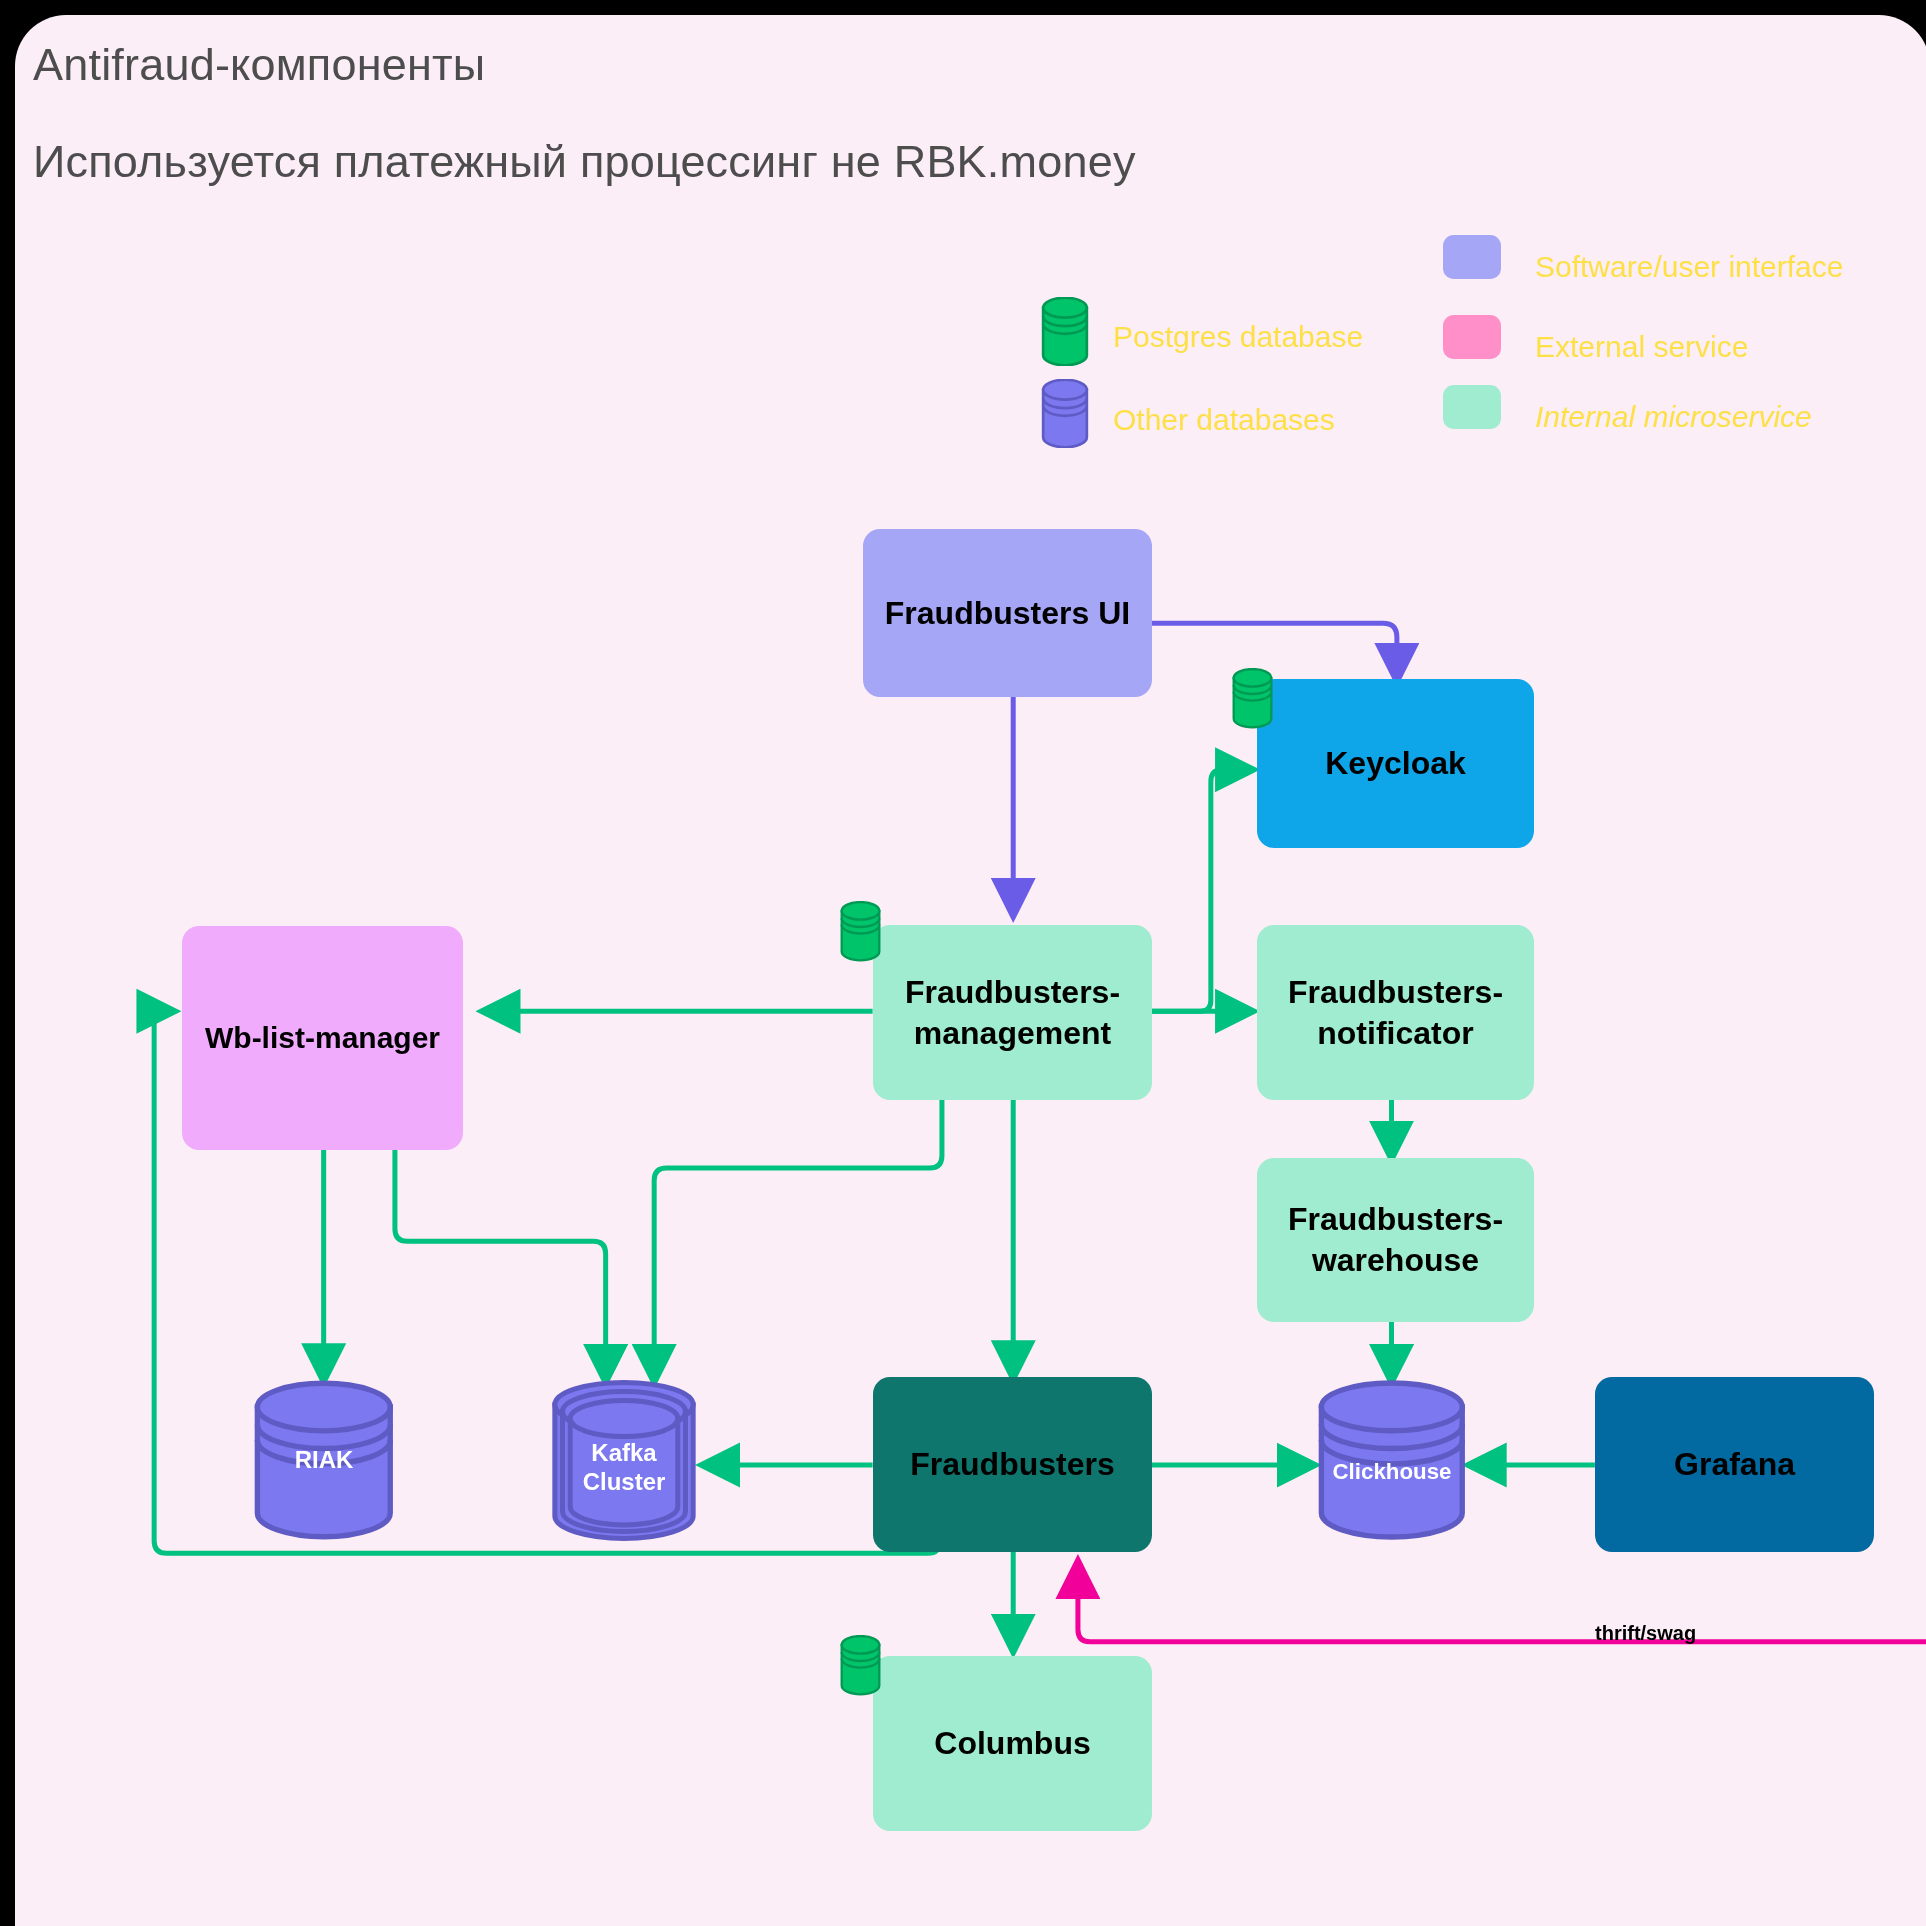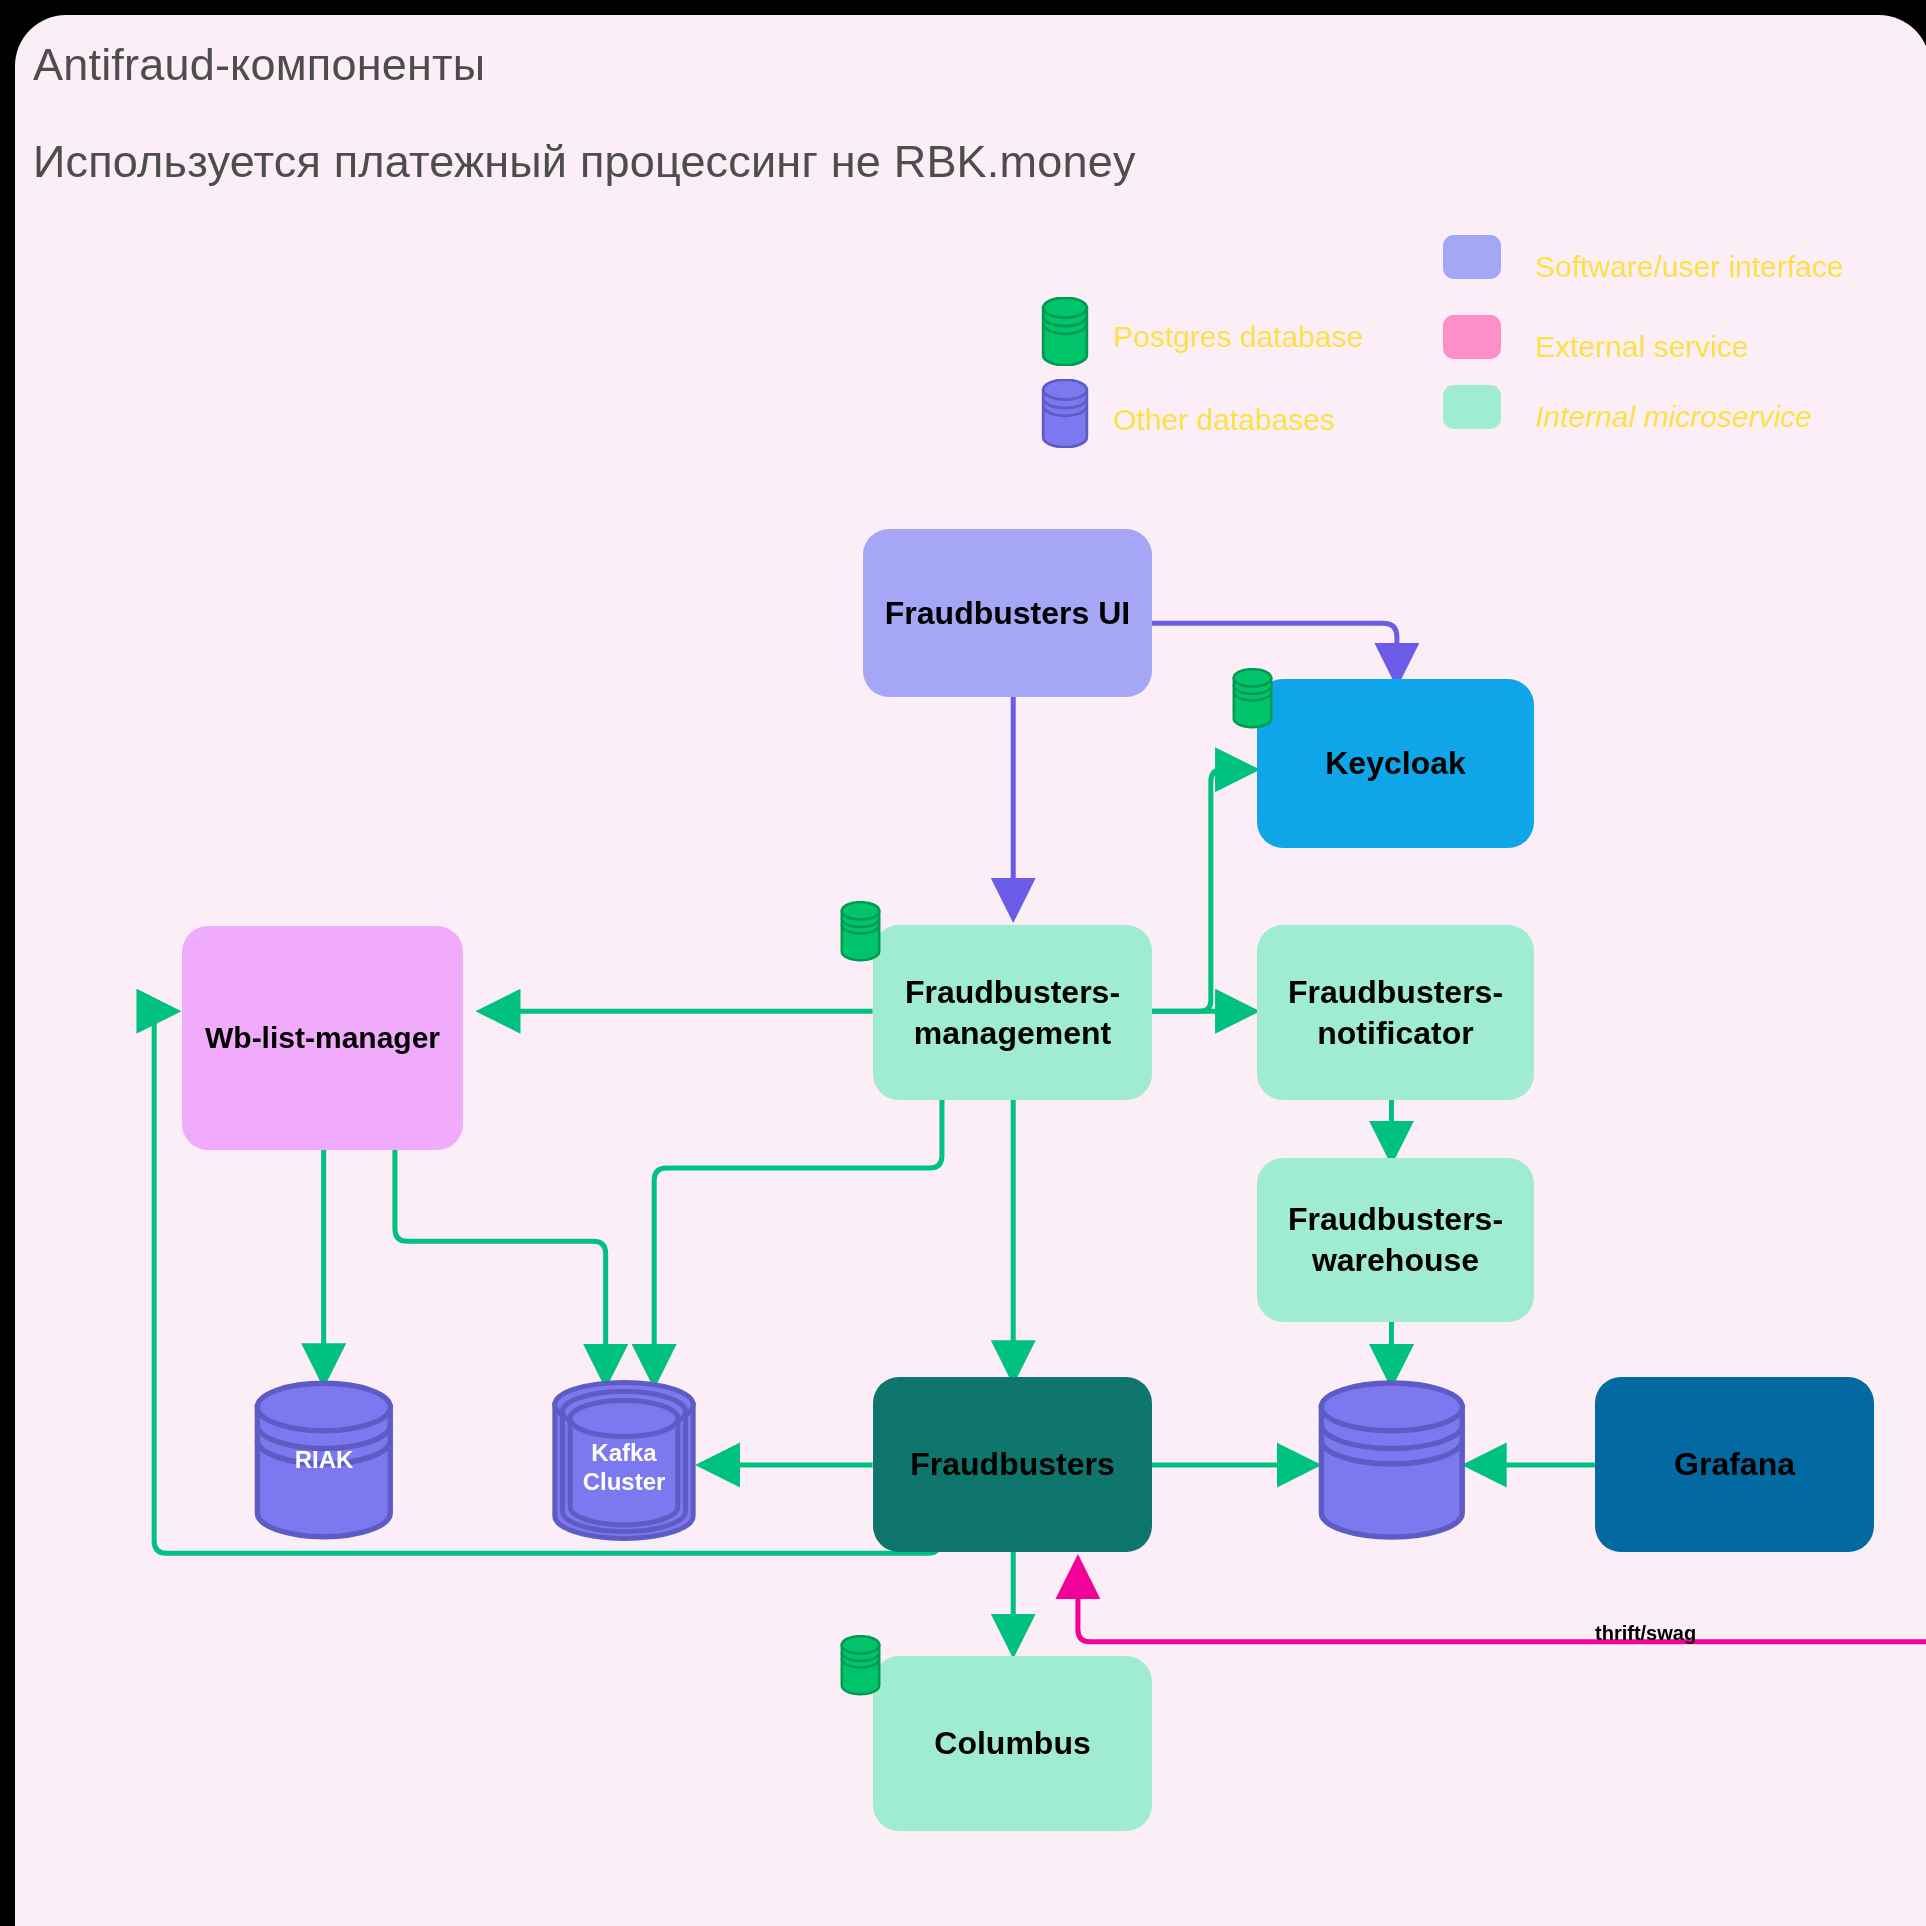--- a/index.html
+++ b/index.html
@@ -13,21 +13,21 @@
   .subtitle{position:absolute;left:33px;top:136px;font-size:45px;color:#4d4d4d;
             letter-spacing:0.2px;white-space:nowrap;}
 
   
   .legend{position:absolute;}
   .lg-swatch{position:absolute;width:58px;height:44px;border-radius:10.8px;}
   .lg-label{position:absolute;font-size:30px;color:#fde047;white-space:nowrap;}
   .cyl{position:absolute;}
 
   
-  .node{position:absolute;border-radius:26px;display:flex;align-items:center;
+  .node{position:absolute;border-radius:17px;display:flex;align-items:center;
         justify-content:center;text-align:center;font-weight:bold;color:#000;
         font-size:32px;line-height:1.28;box-sizing:border-box;padding:0 13px;}
   .db{position:absolute;display:flex;align-items:center;justify-content:center;
       text-align:center;font-weight:bold;color:#fff;font-size:24px;line-height:1.2;
       box-sizing:border-box;z-index:3;}
   .db span{position:relative;z-index:4;}
   svg.edges{position:absolute;left:0;top:0;width:2293px;height:2128px;
             overflow:visible;pointer-events:none;}
   .elabel{position:absolute;font-size:20px;font-weight:bold;color:#000;
           white-space:nowrap;z-index:6;}
@@ -194,20 +194,23 @@
   <div class="node" style="left:873px;top:1377px;width:279px;height:175px;background:#0f766e;">
     <span>Fraudbusters</span>
   </div>
 
   <svg class="cyl" style="left:1316px;top:1379px;z-index:2;" width="152" height="162" viewBox="0 0 395 420">
     <path d="M14,72 V348 a183,62 0 0 0 366,0 V72 z" fill="#7b78f0" stroke="#5f5bc4" stroke-width="14"></path>
     <ellipse cx="197" cy="72" rx="183" ry="62" fill="#7b78f0" stroke="#5f5bc4" stroke-width="14"></ellipse>
     <path d="M14,118 a183,62 0 0 0 366,0" fill="none" stroke="#5f5bc4" stroke-width="14"></path>
     <path d="M14,158 a183,62 0 0 0 366,0" fill="none" stroke="#5f5bc4" stroke-width="14"></path>
   </svg>
+  <div class="db" style="left:1316px;top:1395px;width:152px;height:154px;font-size:22.3px;">
+    <span>Clickhouse</span>
+  </div>
 
   <div class="node" style="left:1595px;top:1377px;width:279px;height:175px;background:#0369a1;">
     <span>Grafana</span>
   </div>
 
   <svg class="cyl" style="left:839px;top:1635px;z-index:5;" width="43" height="62" viewBox="0 0 112 160">
     <path d="M7,25 V131 a49,23 0 0 0 98,0 V25 z" fill="#00c46a" stroke="#009954" stroke-width="6"></path>
     <ellipse cx="56" cy="25" rx="49" ry="23" fill="#00c46a" stroke="#009954" stroke-width="6"></ellipse>
     <path d="M7,44 a49,23 0 0 0 98,0" fill="none" stroke="#009954" stroke-width="6"></path>
     <path d="M7,61 a49,23 0 0 0 98,0" fill="none" stroke="#009954" stroke-width="6"></path>

